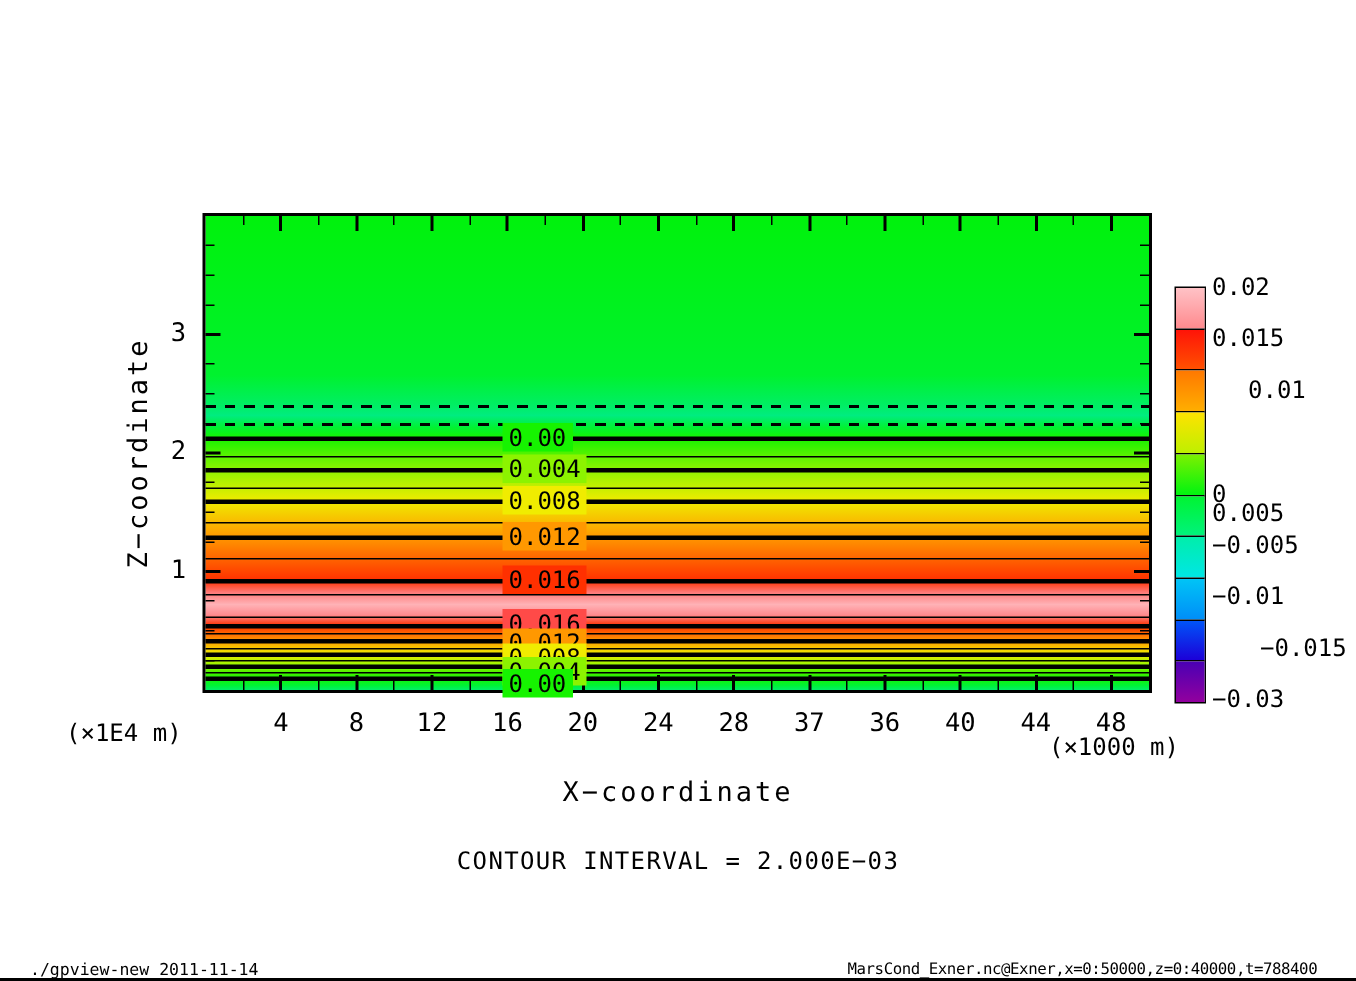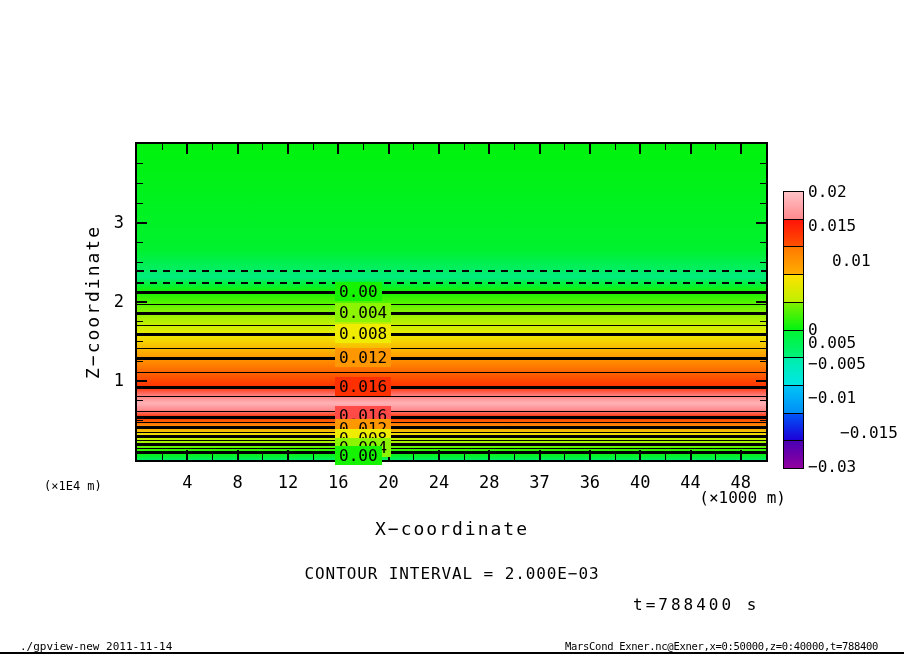--- a/index.html
+++ b/index.html
@@ -4,21 +4,21 @@
 <style>
   html,body{margin:0;padding:0;background:#fff;}
   .canvas{position:relative;width:904px;height:654px;background:#ffffff;overflow:hidden;
           font-family:"DejaVu Sans Mono","Liberation Mono",monospace;color:#000;}
   .abs{position:absolute;}
   .title{top:78px;left:0;width:904px;text-align:center;font-size:22px;letter-spacing:2px;word-spacing:6px;}
   .plot{left:135px;top:142px;width:633px;height:320px;border:2px solid #000;box-sizing:border-box;}
   .ylab{left:82px;top:142px;height:320px;width:28px;writing-mode:vertical-rl;transform:rotate(180deg);
         text-align:center;font-size:18px;letter-spacing:2px;}
   .xlab{left:0;top:518px;width:904px;text-align:center;font-size:18px;letter-spacing:2px;}
-  .yunit{left:44px;top:479px;font-size:12px;}
+  .yunit{left:44px;top:479px;font-size:16px;}
   .xunit{top:488px;right:118px;font-size:16px;}
   .cnote{left:0;top:564px;width:904px;text-align:center;font-size:16px;letter-spacing:0.9px;}
   .tlabel{left:633px;top:595px;font-size:16px;letter-spacing:3px;}
   .footL{left:20px;top:640px;font-size:11px;}
   .footR{left:565px;top:640px;font-size:10.5px;letter-spacing:-0.3px;}
   .bline{left:0;top:652px;width:904px;height:2px;background:#000;}
   .cbar{left:783px;top:191px;width:19px;height:276px;border:1px solid #000;box-sizing:content-box;
         display:flex;flex-direction:column;}
   .cbar>div{flex:1;border-bottom:1px solid #000;}
   .cbar>div:last-child{border-bottom:none;}
@@ -157,21 +157,20 @@
       <div style="background: linear-gradient(rgb(0, 238, 170), rgb(0, 230, 230));"></div>
       <div style="background: linear-gradient(rgb(0, 196, 246), rgb(0, 142, 248));"></div>
       <div style="background: linear-gradient(rgb(0, 84, 248), rgb(28, 0, 216));"></div>
       <div style="background: linear-gradient(rgb(74, 0, 180), rgb(146, 0, 158));"></div>
     </div>
 
   <div class="abs xunit">(×1000 m)</div>
   <div class="abs xlab">X−coordinate</div>
 
   <div class="abs cnote">CONTOUR INTERVAL = 2.000E−03</div>
-  <div class="abs tlabel">t=788400 s</div>
 
   <div class="abs footL">./gpview-new  2011-11-14</div>
   <div class="abs footR">MarsCond_Exner.nc@Exner,x=0:50000,z=0:40000,t=788400</div>
   <div class="abs bline"></div>
 <div class="abs ticklab-x" style="position: absolute; left: 166.32px; top: 472px;">4</div>
     <div class="abs ticklab-x" style="position: absolute; left: 216.64px; top: 472px;">8</div>
     <div class="abs ticklab-x" style="position: absolute; left: 266.96px; top: 472px;">12</div>
     <div class="abs ticklab-x" style="position: absolute; left: 317.28px; top: 472px;">16</div>
     <div class="abs ticklab-x" style="position: absolute; left: 367.6px; top: 472px;">20</div>
     <div class="abs ticklab-x" style="position: absolute; left: 417.92px; top: 472px;">24</div>

